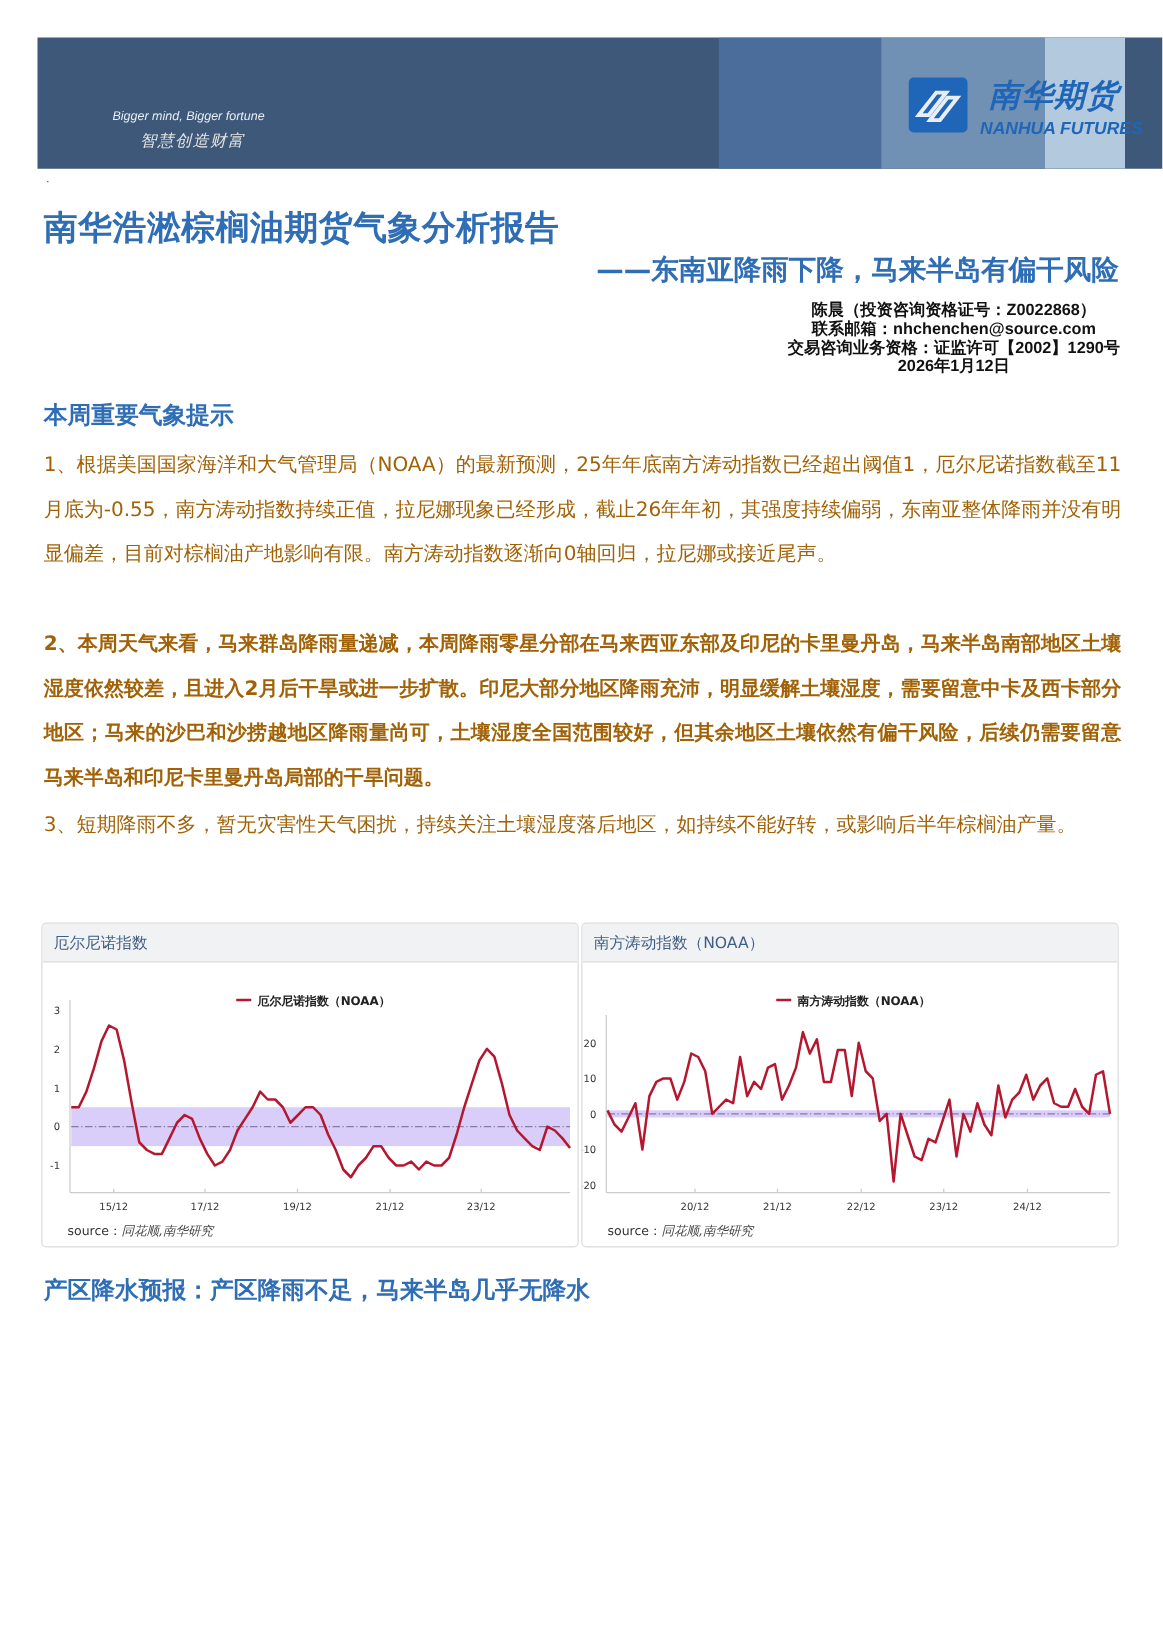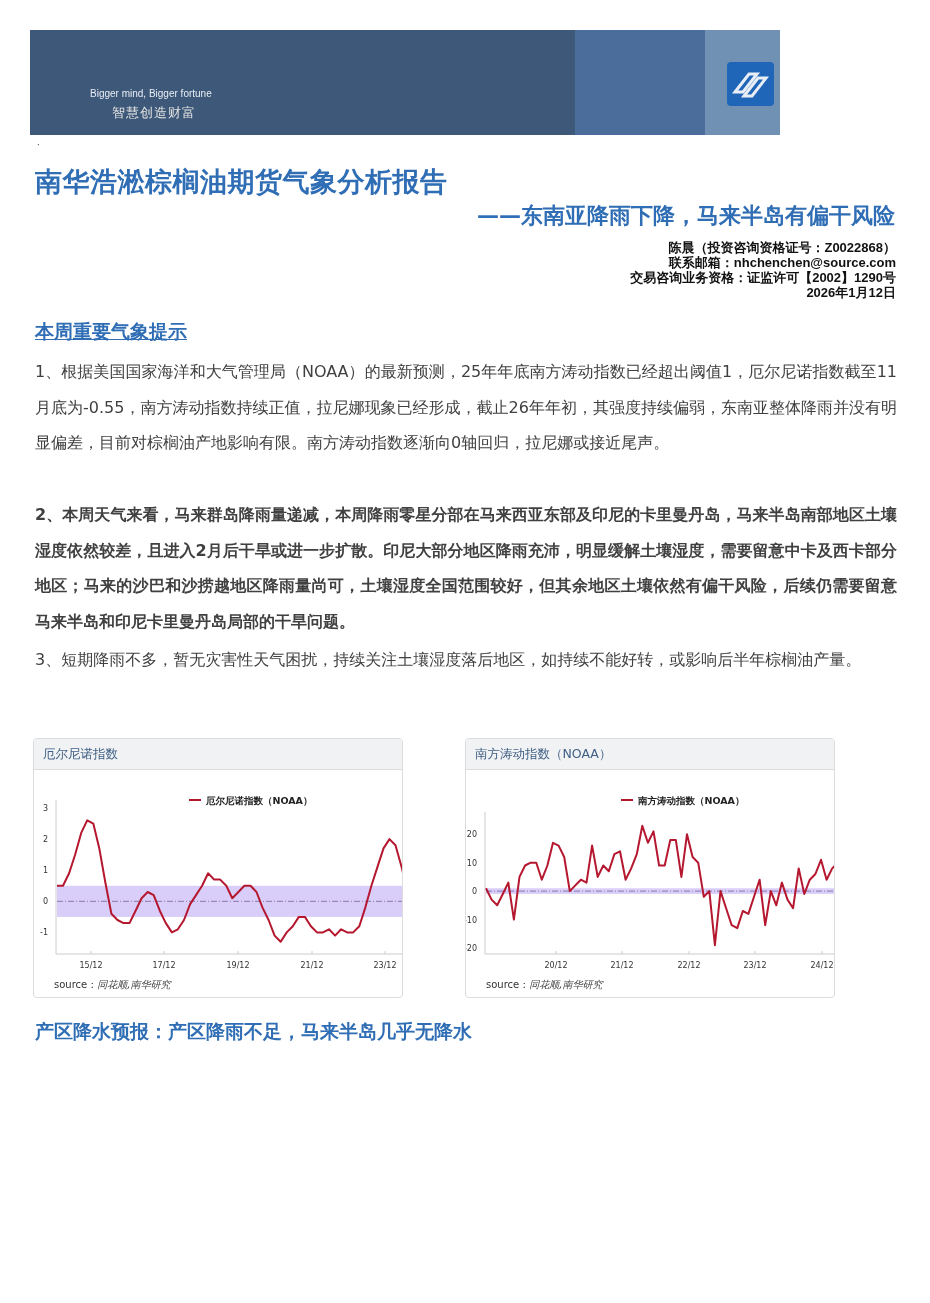--- a/index.html
+++ b/index.html
@@ -1,35 +1,35 @@
 <!DOCTYPE html>
 <html><head>
 <meta charset="utf-8">
 <style>
   html, body { margin:0; padding:0; background:#ffffff; }
   body { width:930px; height:1303px; position:relative; overflow:hidden;
          font-family:"DejaVu Sans","Liberation Sans",sans-serif; color:#1a1a1a; }
-  .banner { position:absolute; left:30px; top:30px; width:750px; height:105px; background:#3d5878; overflow:hidden; }
+  .banner { position:absolute; left:30px; top:30px; width:900px; height:105px; background:#3d5878; overflow:hidden;font-style:italic; }
   .band { position:absolute; top:0; height:105px; }
   .band1 { left:545px; width:130px; background:#4a6d9c; }
   .band2 { left:675px; width:131px; background:#7091b3; }
   .band3 { left:806px; width:64px; background:#b3c9dd; }
   .slogan-en { position:absolute; left:60px; top:58px; color:#e8eef5; font-size:10px; font-family:"Liberation Sans",sans-serif; }
   .slogan-cn { position:absolute; left:82px; top:74px; color:#e5e5e5; font-size:13px; letter-spacing:1px; }
   .logo { position:absolute; left:697px; top:30px; width:170px; height:48px; }
   .logo-mark { position:absolute; left:0; top:2px; width:47px; height:44px; background:#1f66b8; border-radius:4px; }
   .logo-cn { position:absolute; left:64px; top:0px; font-size:25px; font-weight:bold; color:#1f66b8; letter-spacing:1px; white-space:nowrap; }
   .logo-en { position:absolute; left:57px; top:34px; font-size:14px; font-weight:bold; color:#1f66b8; white-space:nowrap; font-family:"Liberation Sans",sans-serif; }
   .dot { position:absolute; left:37px; top:141px; font-size:8px; color:#333; }
   .title { position:absolute; left:35px; top:164px; font-size:27px; font-weight:bold; color:#2f6db5; letter-spacing:0.5px; }
   .subtitle { position:absolute; right:35px; top:201px; font-size:22px; font-weight:bold; color:#2f6db5; }
-  .meta { position:absolute; right:34px; top:240px; text-align:right; font-size:13px; font-weight:bold; line-height:15px; color:#111; font-family:"Liberation Sans",sans-serif;margin-left:28px; }
+  .meta { position:absolute; right:34px; top:240px; text-align:center; font-size:13px; font-weight:bold; line-height:15px; color:#111; font-family:"Liberation Sans",sans-serif;margin-left:28px; }
   .sec-h { position:absolute; left:35px; font-size:19px; font-weight:bold; color:#2f6db5; }
-  .para { position:absolute; left:35px; width:862px; font-size:16px; line-height:35.5px; color:#404040; text-align:justify; }
-  .card { position:absolute; top:738px; width:370px; height:260px; border:1px solid #dcdcdc; border-radius:4px; background:#fff; box-sizing:border-box; overflow:hidden; }
+  .para { position:absolute; left:35px; width:862px; font-size:16px; line-height:35.5px; color:#a16207; text-align:justify; }
+  .card { position:absolute; top:738px; width:430px; height:260px; border:1px solid #dcdcdc; border-radius:4px; background:#fff; box-sizing:border-box; overflow:hidden; }
   .card-head { height:30px; background:#f1f2f4; border-bottom:1px solid #dcdde0; font-size:12.5px; color:#3f5f84; padding-left:9px; line-height:30px; }
   .card svg { position:absolute; left:0; top:31px; }
   .source { position:absolute; left:20px; bottom:5px; font-size:10px; color:#333; }
   .source i { color:#444; }
 </style>
 </head>
 <body>
 
 <div class="banner">
   <div class="band band1"></div>
@@ -52,21 +52,21 @@
 <div class="dot">·</div>
 <div class="title">南华浩淞棕榈油期货气象分析报告</div>
 <div class="subtitle">——东南亚降雨下降，马来半岛有偏干风险</div>
 <div class="meta">
   <div>陈晨（投资咨询资格证号：Z0022868）</div>
   <div>联系邮箱：nhchenchen@source.com</div>
   <div>交易咨询业务资格：证监许可【2002】1290号</div>
   <div>2026年1月12日</div>
 </div>
 
-<div class="sec-h" style="top:319px;text-decoration:underline;">本周重要气象提示</div>
+<div class="sec-h" style="top:319px;">本周重要气象提示</div>
 <div class="para" style="top:354px;">1、根据美国国家海洋和大气管理局（NOAA）的最新预测，25年年底南方涛动指数已经超出阈值1，厄尔尼诺指数截至11月底为-0.55，南方涛动指数持续正值，拉尼娜现象已经形成，截止26年年初，其强度持续偏弱，东南亚整体降雨并没有明显偏差，目前对棕榈油产地影响有限。南方涛动指数逐渐向0轴回归，拉尼娜或接近尾声。</div>
 <div class="para" style="top:497px;font-weight:bold;">2、本周天气来看，马来群岛降雨量递减，本周降雨零星分部在马来西亚东部及印尼的卡里曼丹岛，马来半岛南部地区土壤湿度依然较差，且进入2月后干旱或进一步扩散。印尼大部分地区降雨充沛，明显缓解土壤湿度，需要留意中卡及西卡部分地区；马来的沙巴和沙捞越地区降雨量尚可，土壤湿度全国范围较好，但其余地区土壤依然有偏干风险，后续仍需要留意马来半岛和印尼卡里曼丹岛局部的干旱问题。</div>
 <div class="para" style="top:642px;">3、短期降雨不多，暂无灾害性天气困扰，持续关注土壤湿度落后地区，如持续不能好转，或影响后半年棕榈油产量。</div>
 
 <div class="card" style="left:33px;">
   <div class="card-head">厄尔尼诺指数</div>
   <svg id="chart0" width="430" height="205">
       <g>
         <line x1="155" y1="30" x2="167" y2="30" stroke="#b5172f" stroke-width="2"></line>
         <text x="172" y="34" font-size="9.5" font-weight="bold" fill="#222" font-family="DejaVu Sans, sans-serif">厄尔尼诺指数（NOAA）</text>

